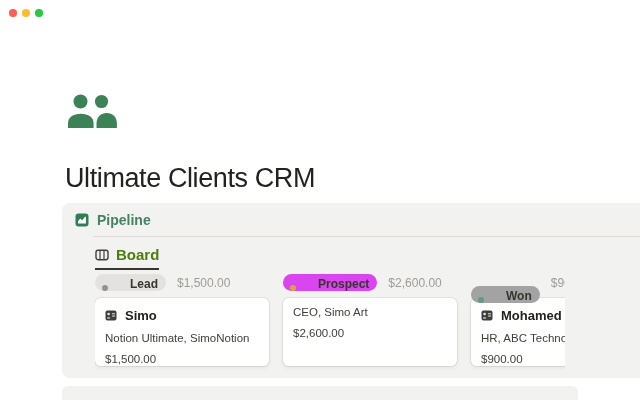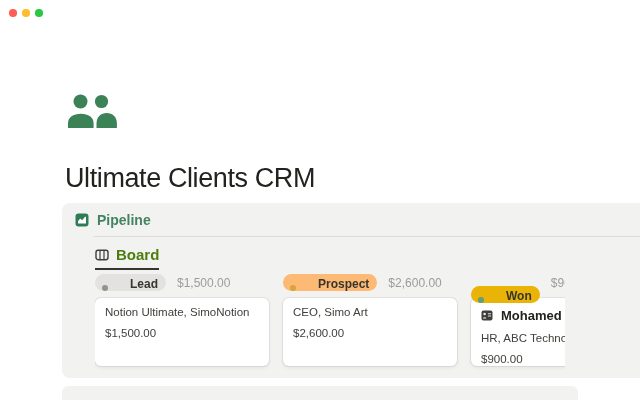--- a/index.html
+++ b/index.html
@@ -44,22 +44,22 @@
   
   .board { position:absolute; left:33px; top:71px; width:470px; height:97px; display:flex; gap:14px; overflow:hidden; }
   .column { flex:0 0 174px; }
   .column-header { display:flex; align-items:center; gap:11px; height:17px; margin-bottom:7px; }
   .pill {
     display:inline-flex; align-items:flex-end; gap:22px;
     height:17px; padding:0 8px 0 7px; border-radius:9px;
     font-size:12px; font-weight:600; color:#373530; cursor:pointer;
   }
   .pill-gray   { background:#e3e2e0; }
-  .pill-yellow { background:#fdba74; }
-  .pill-green  { background:#eab308;margin-top:24px; }
+  .pill-yellow { background:#d946ef; }
+  .pill-green  { background:#a3a3a3;margin-top:24px; }
   .dot { width:6px; height:6px; border-radius:50%; }
   .dot-gray   { background:#93928e; }
   .dot-yellow { background:#d7a63a; }
   .dot-green  { background:#5f9e79; }
   .total { font-size:12px; color:#9d9c99; }
 
   .card {
     background:#ffffff; border-radius:6px; height:68px;
     padding:8px 10px 9px; cursor:pointer;
     box-shadow:0 0 0 1px rgba(15,15,15,0.07), 0 2px 4px rgba(15,15,15,0.06);
@@ -118,20 +118,30 @@
 
     <div class="column">
       <div class="column-header">
         <span class="pill pill-gray">
           <span class="dot dot-gray"></span>
           <span>Lead</span>
         </span>
         <span class="total">$1,500.00</span>
       </div>
       <div class="card">
+        <div class="card-title-row">
+          <svg width="12" height="11" viewBox="0 0 12 11">
+            <rect x="0.5" y="0.5" width="11" height="10" rx="2" fill="#3f3e3a"></rect>
+            <circle cx="3.6" cy="4" r="1.3" fill="#eceae6"></circle>
+            <path d="M1.9,8.4 C2.1,6.9 5.1,6.9 5.3,8.4 Z" fill="#eceae6"></path>
+            <rect x="6.9" y="3.2" width="3.2" height="1" rx="0.5" fill="#eceae6"></rect>
+            <rect x="6.9" y="5.4" width="3.2" height="1" rx="0.5" fill="#eceae6"></rect>
+          </svg>
+          <span class="card-name">Simo</span>
+        </div>
         <div class="card-role">Notion Ultimate, SimoNotion</div>
         <div class="card-amount">$1,500.00</div>
       </div>
     </div>
 
     <div class="column">
       <div class="column-header">
         <span class="pill pill-yellow">
           <span class="dot dot-yellow"></span>
           <span>Prospect</span>

